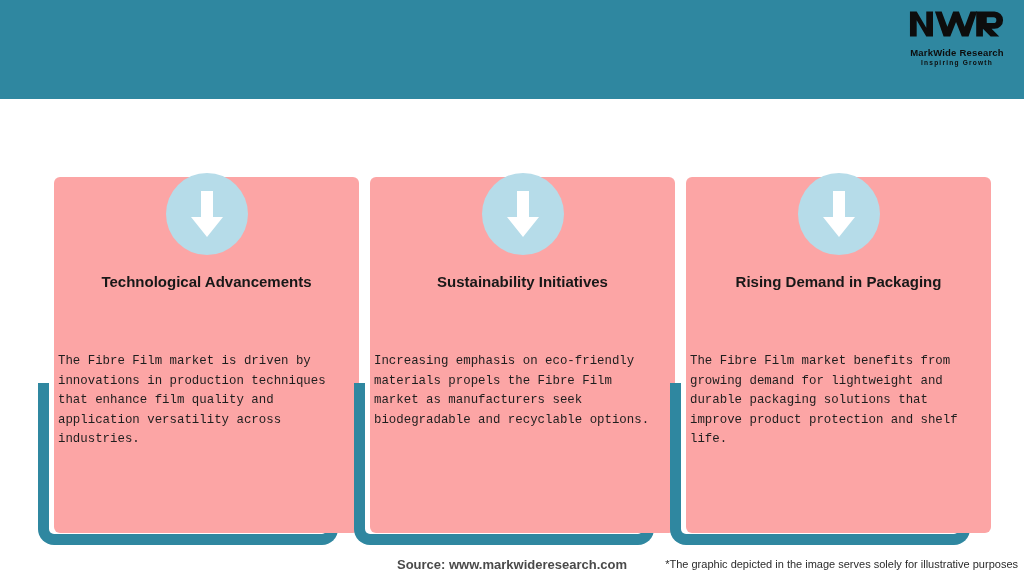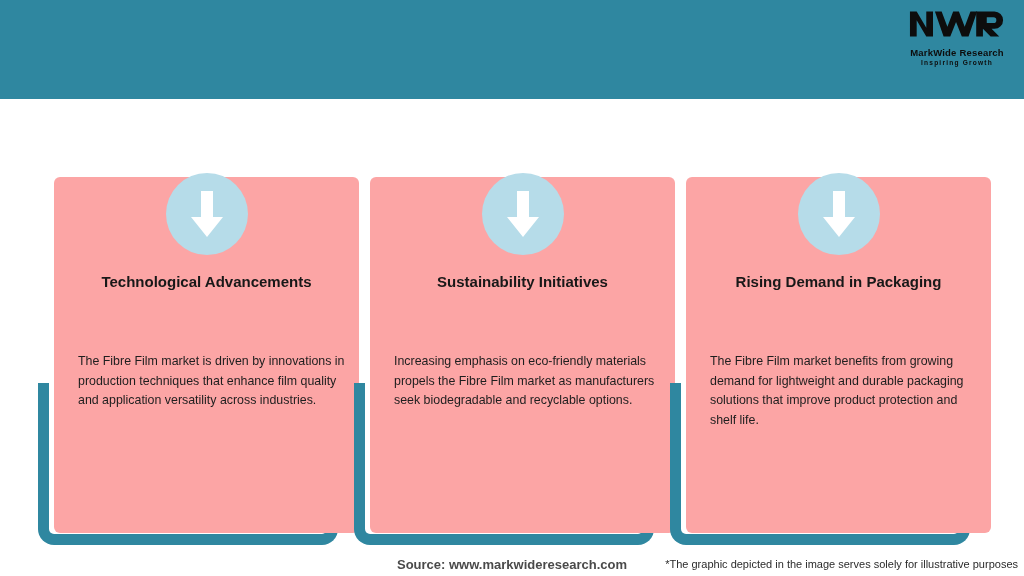--- a/index.html
+++ b/index.html
@@ -138,27 +138,28 @@
     text-align: center;
     font-size: 15px;
     font-weight: bold;
     color: #181818;
     padding: 0 8px;
     box-sizing: border-box;
   }
 
   .card-body {
     position: absolute;
-    left: 24px;
+    left: 4px;
     right: 14px;
     top: 175px;
     font-size: 12.4px;
     line-height: 19.6px;
     color: #1e1e1e;
     text-align: left;
+    font-family: Liberation Mono, monospace;
   }
 
   
   .source {
     position: absolute;
     left: 0;
     right: 0;
     top: 557px;
     text-align: center;
     font-size: 13px;

